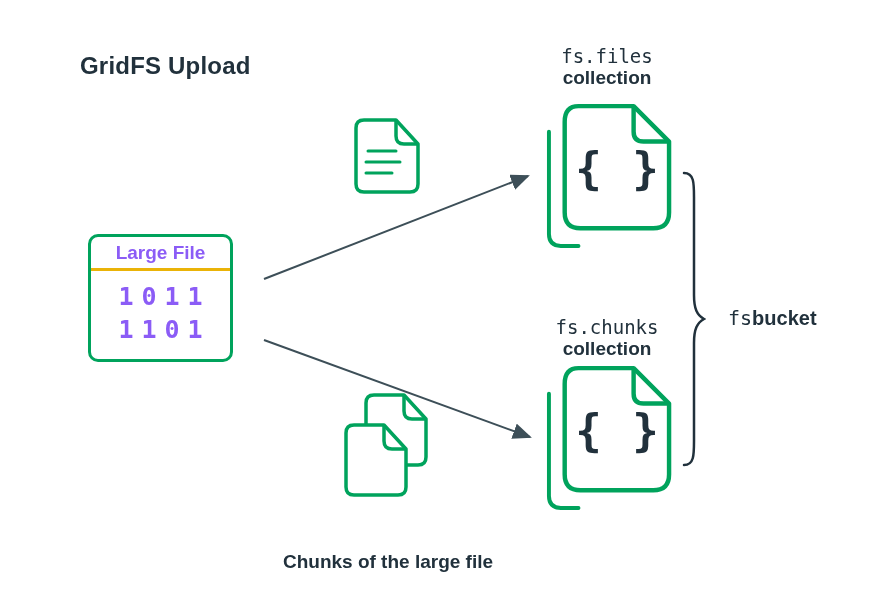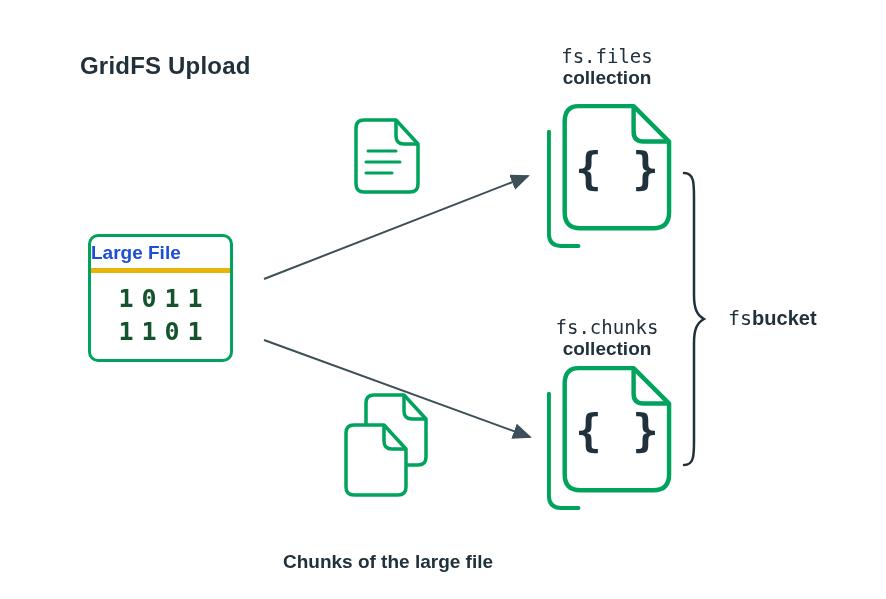--- a/index.html
+++ b/index.html
@@ -19,25 +19,25 @@
     display:flex; align-items:center; justify-content:center;
     font-family:"DejaVu Sans Mono", monospace; font-weight:bold;
     font-size:44px; color:#21313C; letter-spacing:2px;
   }
   .large-file {
     position:absolute; left:88px; top:234px; width:145px; height:128px;
     border:3px solid #00A35C; border-radius:10px; background:#ffffff;
     box-sizing:border-box;
   }
   .lf-header {
-    border-bottom:5px solid #eab308; text-align:left; font-weight:bold;
-    font-size:19px; padding:5px 0 4px 0; color:#1d4ed8;
+    border-bottom:3px solid #eab308; text-align:center; font-weight:bold;
+    font-size:19px; padding:5px 0 4px 0; color:#8b5cf6;
   }
   .lf-body {
-    padding-top:9px; text-align:center; color:#14532d;
+    padding-top:9px; text-align:center; color:#8b5cf6;
     font-family:"DejaVu Sans Mono", monospace; font-weight:bold;
     font-size:25px; letter-spacing:8px; line-height:33px; text-indent:8px;
   }
   .bucket-label { font-size:20px; white-space:nowrap; }
   .bucket-code { font-family:"DejaVu Sans Mono", monospace;text-align:center; }
   .bucket-text { font-weight:bold; }
   .caption { font-size:19px; font-weight:bold; text-align:center; }
 </style>
 </head>
 <body>

